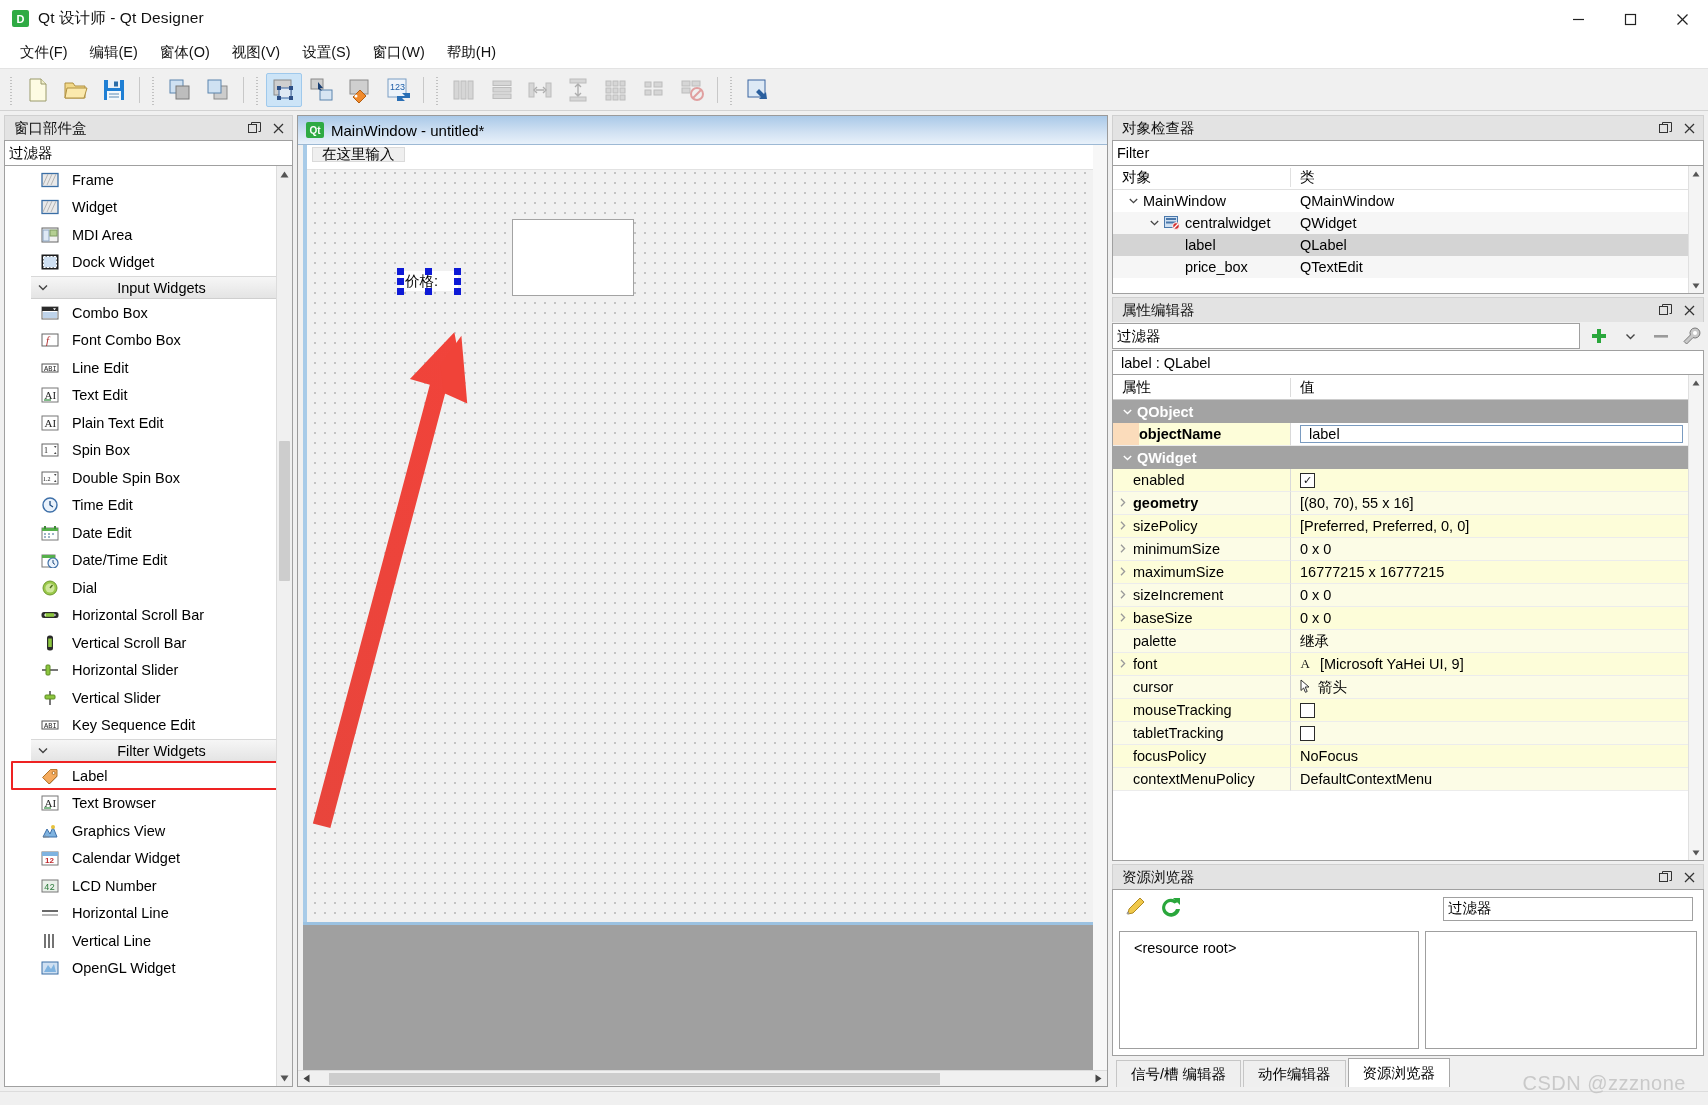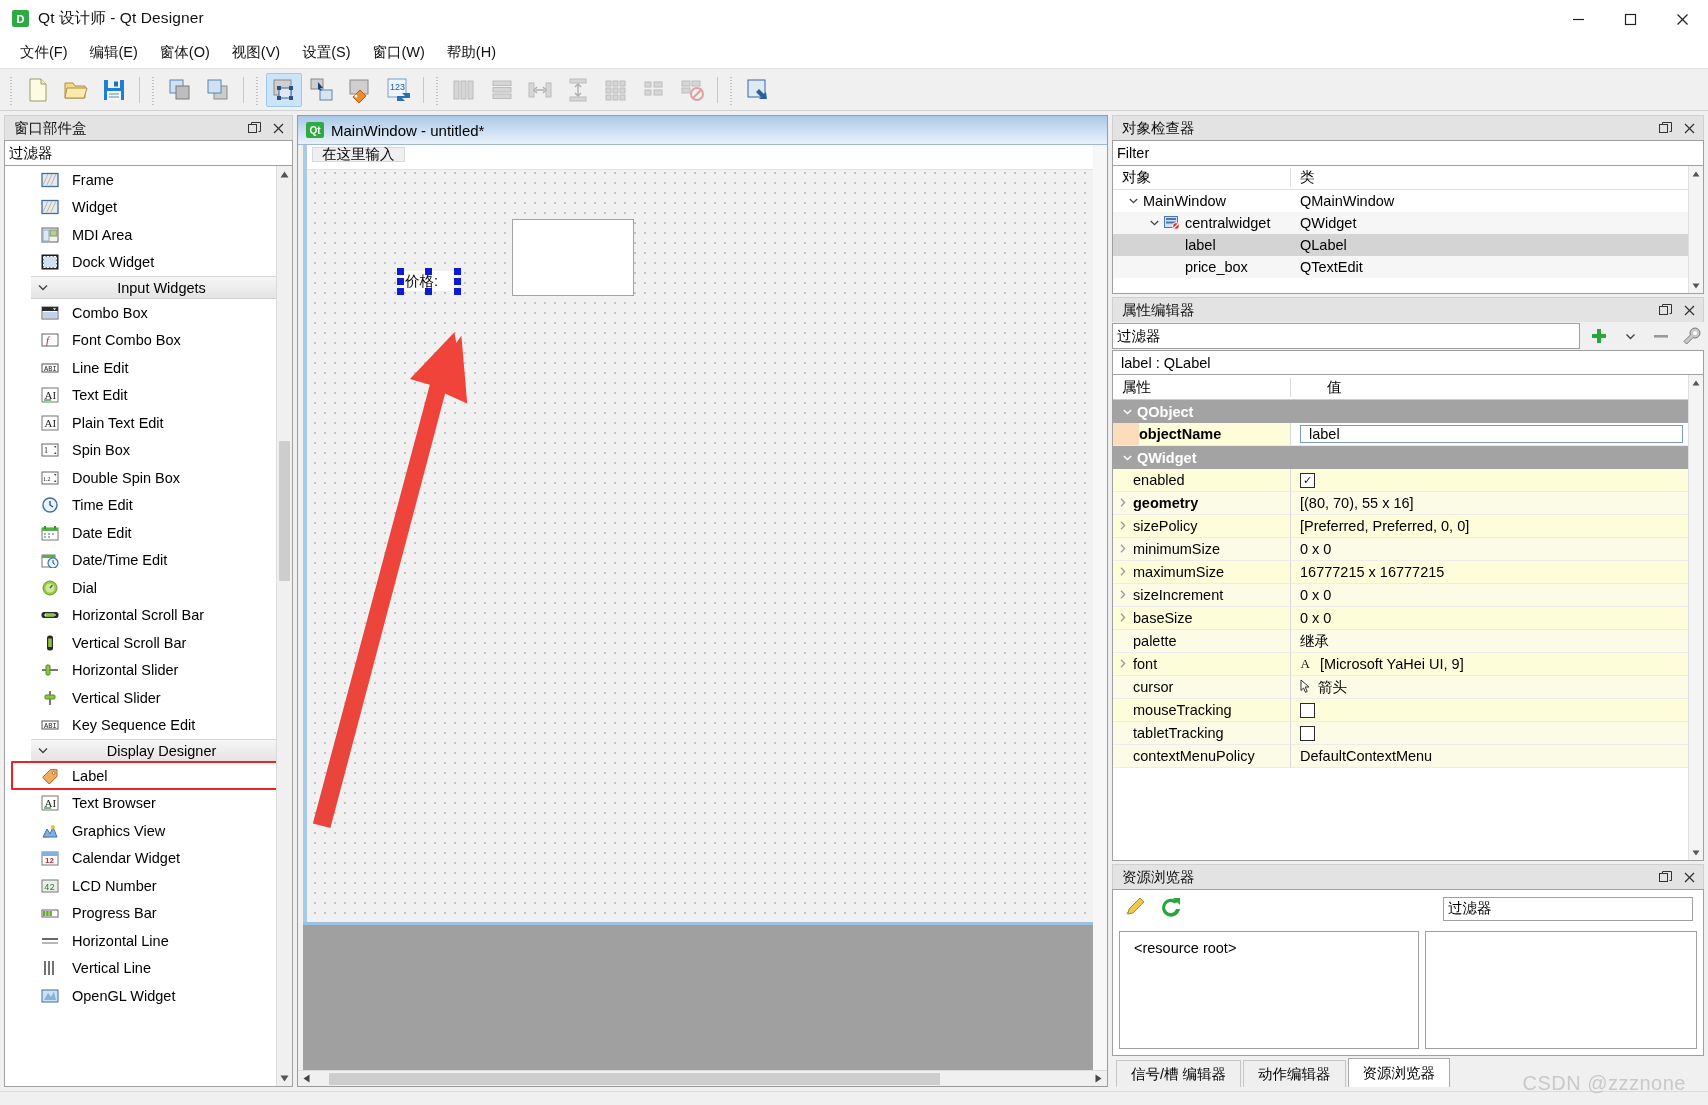--- a/index.html
+++ b/index.html
@@ -258,21 +258,21 @@
     height: 24px; display: flex; align-items: center;
     background: #fff; border: 1px solid #a0a0a0; border-bottom: none;
     padding-left: 8px; font-size: 14.5px;
   }
   .prop-table {
     background: #fff; border: 1px solid #a0a0a0;
     position: relative; overflow: hidden;
   }
   .pt-head {
     height: 25px; display: flex; align-items: center;
-    background: #fff; border-bottom: 1px solid #ccc; font-size: 14.5px; gap: 27px;
+    background: #fff; border-bottom: 1px solid #ccc; font-size: 14.5px;
   }
   .pth-a { width: 178px; padding-left: 9px; border-right: 1px solid #dcdcdc; }
   .pth-b { padding-left: 9px; }
   .pt-row { height: 23px; display: flex; align-items: stretch; font-size: 14.5px; }
   .pt-group {
     background: #a3a3a3; color: #fff; font-weight: bold;
     align-items: center; display: flex; padding-left: 4px;
   }
   .pt-group .twisty { color: #fff; }
   .pt-name {
@@ -770,21 +770,21 @@
                 </svg>
               </span>
         <span>Key Sequence Edit</span>
       </div>
             <div class="wl-cat">
         <span class="chev">
           <svg width="10" height="7" viewBox="0 0 10 7">
                   <path d="M1 1.5l4 4 4-4" fill="none" stroke="#444" stroke-width="1.4"></path>
                 </svg>
         </span>
-        <span class="cat-label">Display Designer</span>
+        <span class="cat-label">Filter Widgets</span>
       </div>
             <div class="wl-row">
         <span class="wl-icon">
                 <svg width="18" height="16" viewBox="0 0 18 16">
                   <path d="M2 9.5L9.5 2l6.5 0 0 6.5L8.5 16z" fill="#f3a košt"></path>
         <path d="M1.6 9.4L9.4 1.6h6.6v6.6L8.2 16z" fill="#f5ab5e" stroke="#b07226"></path>
         <circle cx="12.6" cy="5" r="1.5" fill="#fff" stroke="#b07226"></circle>
                 </svg>
               </span>
         <span>Label</span>
@@ -820,33 +820,20 @@
         <span>Calendar Widget</span>
       </div>
             <div class="wl-row">
         <span class="wl-icon">
                 <svg width="18" height="16" viewBox="0 0 18 16">
                   <rect x="1" y="2" width="16" height="12" fill="#e9f0e9" stroke="#777"></rect>
         <text x="3" y="12" font-size="9" fill="#2a7a3a" font-family="Liberation Mono">42</text>
                 </svg>
               </span>
         <span>LCD Number</span>
-      </div>
-            <div class="wl-row">
-        <span class="wl-icon">
-                <svg width="18" height="16" viewBox="0 0 18 16">
-                  <rect x="1" y="5" width="16" height="7" fill="#fff" stroke="#666"></rect>
-        <g fill="#6aa828">
-                    <rect x="2" y="6" width="2.5" height="5"></rect>
-                    <rect x="5.2" y="6" width="2.5" height="5"></rect>
-                    <rect x="8.4" y="6" width="2.5" height="5"></rect>
-                  </g>
-                </svg>
-              </span>
-        <span>Progress Bar</span>
       </div>
             <div class="wl-row">
         <span class="wl-icon">
                 <svg width="18" height="16" viewBox="0 0 18 16">
                   <line x1="1" y1="6" x2="17" y2="6" stroke="#444" stroke-width="1.6"></line>
         <line x1="1" y1="10" x2="17" y2="10" stroke="#888" stroke-width="1.2"></line>
                 </svg>
               </span>
         <span>Horizontal Line</span>
       </div>
@@ -1278,20 +1265,30 @@
       <div class="pt-name alt" style="">
         <span class="exp"></span>
                   <span>tabletTracking</span>
       </div>
       <div class="pt-val alt">
                   <span class="chk"></span>
                 </div>
     </div>
               <div class="pt-row">
 
+      <div class="pt-name" style="">
+        <span class="exp"></span>
+                  <span>focusPolicy</span>
+      </div>
+      <div class="pt-val">
+                  <span>NoFocus</span>
+                </div>
+    </div>
+              <div class="pt-row">
+
       <div class="pt-name alt" style="">
         <span class="exp"></span>
                   <span>contextMenuPolicy</span>
       </div>
       <div class="pt-val alt">
                   <span>DefaultContextMenu</span>
                 </div>
     </div>
             </div>
           <div class="vscroll-col">

